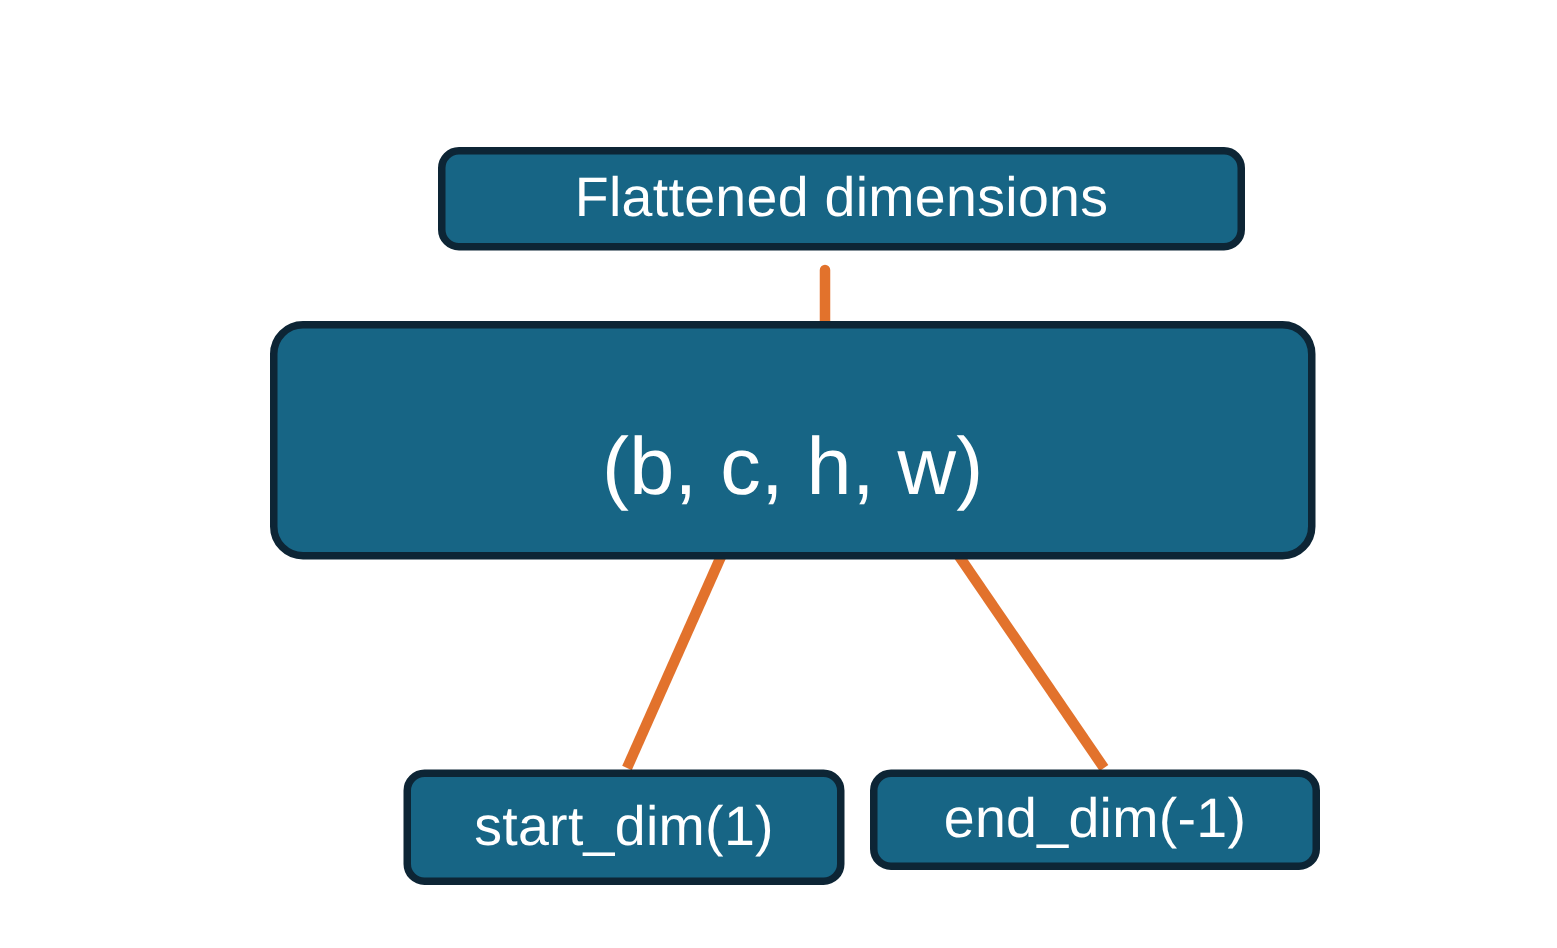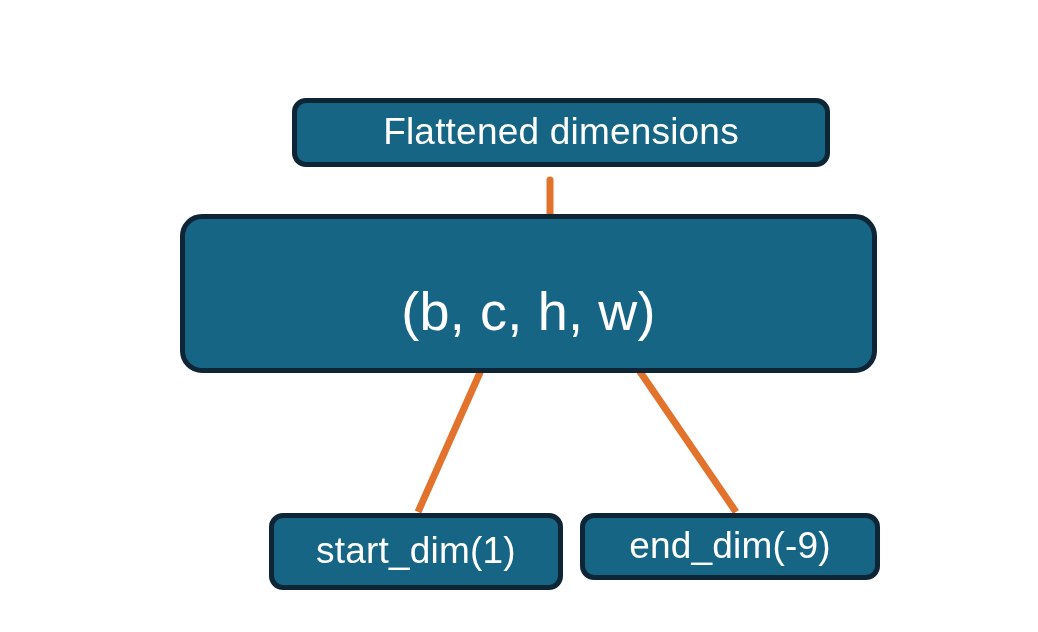--- a/index.html
+++ b/index.html
@@ -130,16 +130,16 @@
 
   <div class="node" id="node-flattened">
     <span class="node-label">Flattened dimensions</span>
   </div>
 
   <div class="node" id="node-start-dim">
     <span class="node-label">start_dim(1)</span>
   </div>
 
   <div class="node" id="node-end-dim">
-    <span class="node-label">end_dim(-9)</span>
+    <span class="node-label">end_dim(-1)</span>
   </div>
 
 </div>
 
 </body></html>

